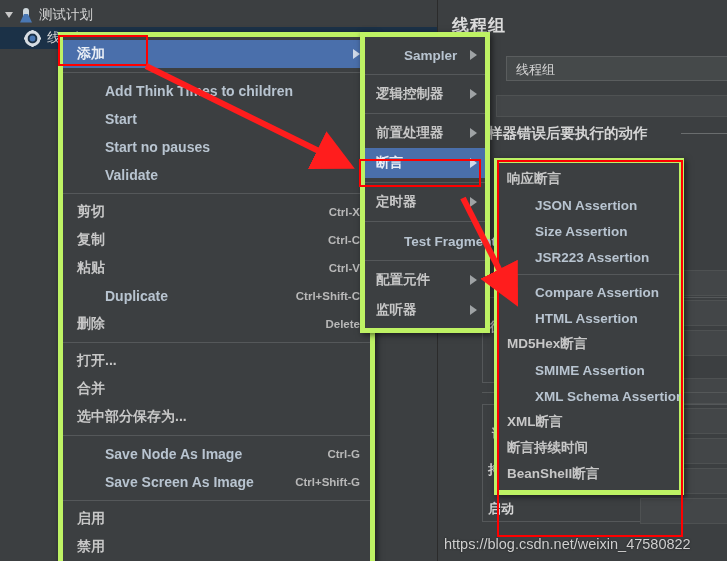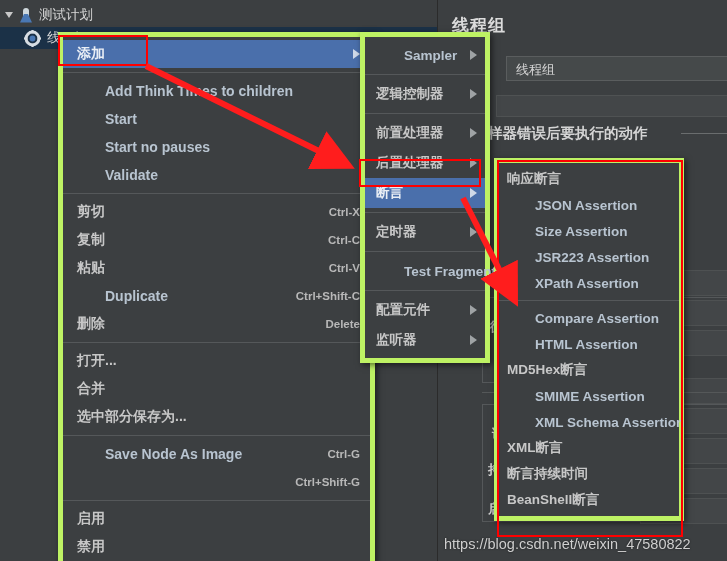--- a/index.html
+++ b/index.html
@@ -351,20 +351,21 @@
       </div>
       <div class="mi">
         <span class="label">选中部分保存为...</span>
       </div>
       <div class="msep"></div>
       <div class="mi en">
         <span class="label">Save Node As Image</span>
         <span class="accel">Ctrl-G</span>
       </div>
       <div class="mi en">
+        <span class="label">Save Screen As Image</span>
         <span class="accel">Ctrl+Shift-G</span>
       </div>
       <div class="msep"></div>
       <div class="mi">
         <span class="label">启用</span>
       </div>
       <div class="mi">
         <span class="label">禁用</span>
       </div>
     </div>
@@ -375,24 +376,20 @@
         <span class="arrow"></span>
       </div>
       <div class="msep"></div>
       <div class="mi">
         <span class="label">逻辑控制器</span>
         <span class="arrow"></span>
       </div>
       <div class="msep"></div>
       <div class="mi">
         <span class="label">前置处理器</span>
-        <span class="arrow"></span>
-      </div>
-      <div class="mi">
-        <span class="label">后置处理器</span>
         <span class="arrow"></span>
       </div>
       <div class="mi sel">
         <span class="label">断言</span>
         <span class="arrow"></span>
       </div>
       <div class="msep"></div>
       <div class="mi">
         <span class="label">定时器</span>
         <span class="arrow"></span>
@@ -418,23 +415,20 @@
         <span class="label">响应断言</span>
       </div>
       <div class="mi en">
         <span class="label">JSON Assertion</span>
       </div>
       <div class="mi en">
         <span class="label">Size Assertion</span>
       </div>
       <div class="mi en">
         <span class="label">JSR223 Assertion</span>
-      </div>
-      <div class="mi en">
-        <span class="label">XPath Assertion</span>
       </div>
       <div class="msep"></div>
       <div class="mi en">
         <span class="label">Compare Assertion</span>
       </div>
       <div class="mi en">
         <span class="label">HTML Assertion</span>
       </div>
       <div class="mi">
         <span class="label">MD5Hex断言</span>

